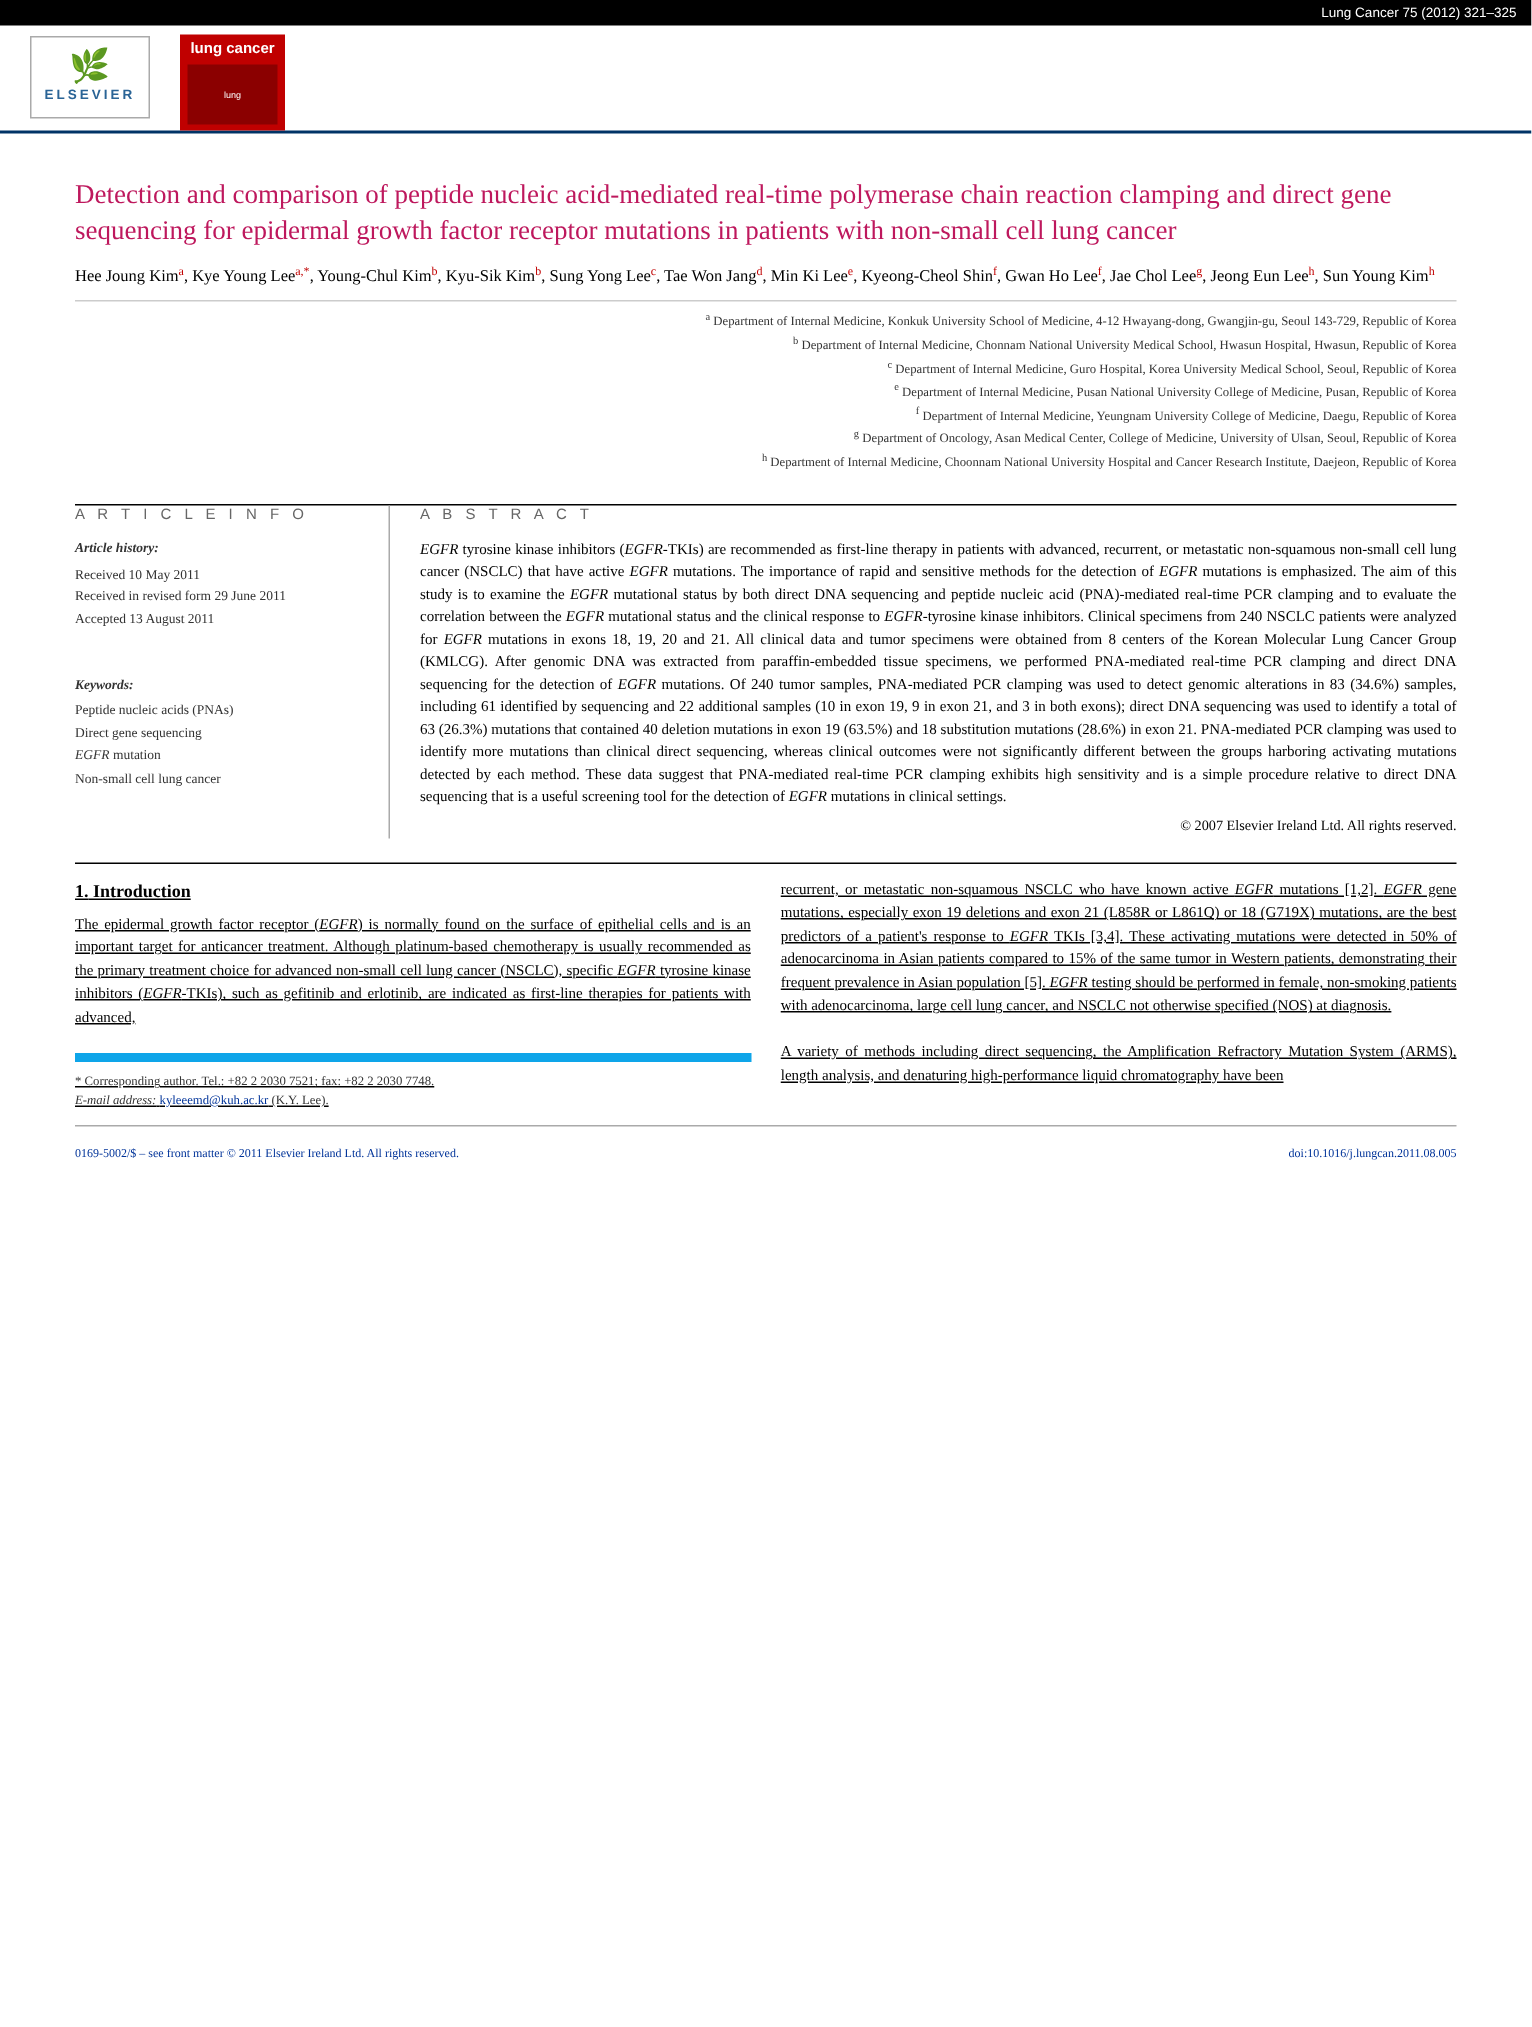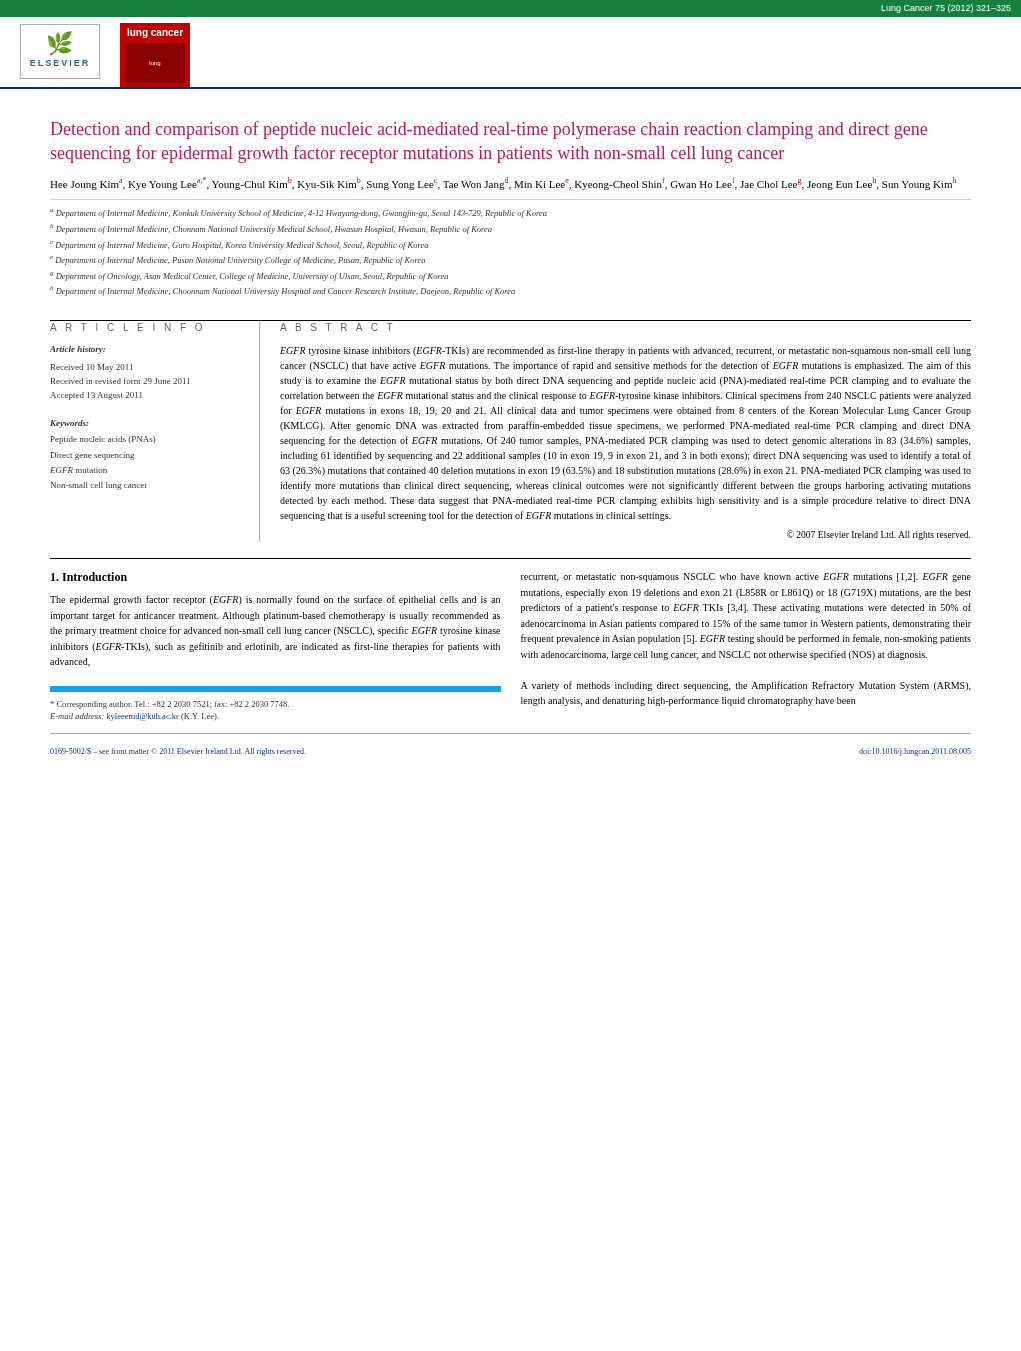--- a/index.html
+++ b/index.html
@@ -6,21 +6,21 @@
     body {
       font-family: 'Times New Roman', Times, serif;
       background: #fff;
       color: #000;
       width: 1021px;
       min-height: 1351px;
       font-size: 11px;
       line-height: 1.4;
     }
     .top-bar {
-      background: #15803d;
+      background: #000000;
       color: #fff;
       text-align: right;
       font-size: 9px;
       padding: 2px 10px;
       font-family: Arial, sans-serif;
     }
     .header-area {
       display: flex;
       align-items: stretch;
       border-bottom: 2px solid #003366;
@@ -127,25 +127,25 @@
       margin-bottom: 6px;
       color: #000;
     }
     .authors sup {
       font-size: 8px;
       color: #c00000;
     }
     .affiliations {
       font-size: 8.5px;
       line-height: 1.5;
-      font-style: italic;
       color: #333;
       margin-bottom: 22px;
       border-top: 1px solid #ccc;
       padding-top: 5px;
+      text-align: right;
     }
     .affiliation-line { margin-bottom: 1px; }
     .two-col {
       display: flex;
       gap: 20px;
       margin-top: 14px;
       border-top: 1px solid #000;
     }
     .left-col {
       width: 210px;
@@ -174,21 +174,21 @@
     .history-item {
       font-size: 9px;
       color: #333;
       line-height: 1.6;
     }
     .keywords-label {
       font-size: 9px;
       font-style: italic;
       font-weight: bold;
       color: #333;
-      margin-top: 14px;
+      margin-top: 31px;
       margin-bottom: 3px;
     }
     .keyword-item {
       font-size: 9px;
       color: #333;
       line-height: 1.7;
     }
     .abstract-text {
       font-size: 10px;
       line-height: 1.5;
@@ -200,20 +200,21 @@
       font-size: 9.5px;
       margin-top: 6px;
       color: #000;
     }
     .body-content {
       margin-top: 16px;
       border-top: 1px solid #000;
       padding-top: 10px;
       display: flex;
       gap: 20px;
+      text-decoration: underline;
     }
     .body-left {
       flex: 1;
     }
     .body-right {
       flex: 1;
     }
     .section-heading {
       font-size: 12px;
       font-weight: bold;
@@ -278,20 +279,21 @@
 
   <div class="authors">
     Hee Joung Kim<sup>a</sup>, Kye Young Lee<sup>a,*</sup>, Young-Chul Kim<sup>b</sup>, Kyu-Sik Kim<sup>b</sup>, Sung Yong Lee<sup>c</sup>, Tae Won Jang<sup>d</sup>, Min Ki Lee<sup>e</sup>, Kyeong-Cheol Shin<sup>f</sup>, Gwan Ho Lee<sup>f</sup>, Jae Chol Lee<sup>g</sup>, Jeong Eun Lee<sup>h</sup>, Sun Young Kim<sup>h</sup>
   </div>
 
   <div class="affiliations">
     <div class="affiliation-line"><sup>a</sup> Department of Internal Medicine, Konkuk University School of Medicine, 4-12 Hwayang-dong, Gwangjin-gu, Seoul 143-729, Republic of Korea</div>
     <div class="affiliation-line"><sup>b</sup> Department of Internal Medicine, Chonnam National University Medical School, Hwasun Hospital, Hwasun, Republic of Korea</div>
     <div class="affiliation-line"><sup>c</sup> Department of Internal Medicine, Guro Hospital, Korea University Medical School, Seoul, Republic of Korea</div>
     <div class="affiliation-line"><sup>e</sup> Department of Internal Medicine, Pusan National University College of Medicine, Pusan, Republic of Korea</div>
+    <div class="affiliation-line"><sup>f</sup> Department of Internal Medicine, Yeungnam University College of Medicine, Daegu, Republic of Korea</div>
     <div class="affiliation-line"><sup>g</sup> Department of Oncology, Asan Medical Center, College of Medicine, University of Ulsan, Seoul, Republic of Korea</div>
     <div class="affiliation-line"><sup>h</sup> Department of Internal Medicine, Choonnam National University Hospital and Cancer Research Institute, Daejeon, Republic of Korea</div>
   </div>
 
   <div class="two-col">
 
     <div class="left-col">
       <div class="section-label">A R T I C L E   I N F O</div>
       <div class="article-history">Article history:</div>
       <div class="history-item">Received 10 May 2011</div>

